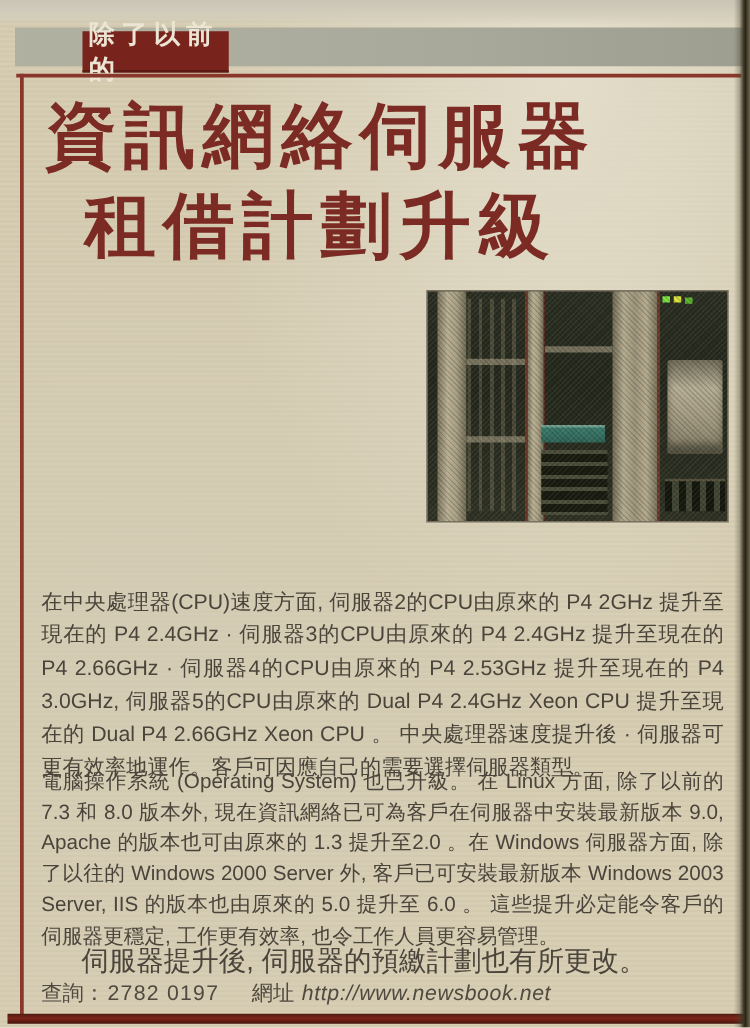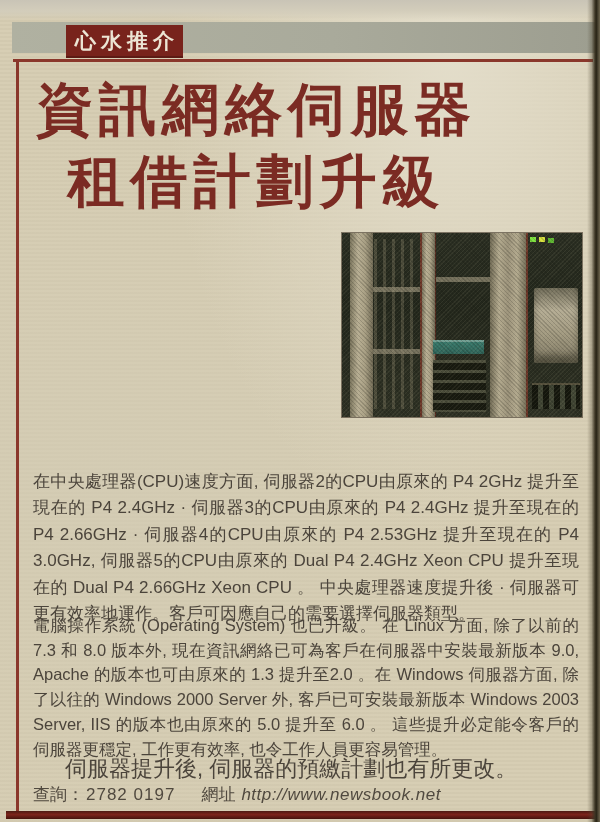--- a/index.html
+++ b/index.html
@@ -79,21 +79,21 @@
 </style>
 </head>
 <body>
 
 <div class="page">
 
   <div class="scan-top"></div>
 
   <div class="band"></div>
   <div class="badge">
-    <span>心水推介</span>
+    <span>除了以前的</span>
   </div>
 
   <div class="top-rule"></div>
   <div class="frame-left"></div>
 
   <h1 class="title">
     <span>資訊網絡伺服器</span><br>
     <span>租借計劃升級</span>
   </h1>
 

